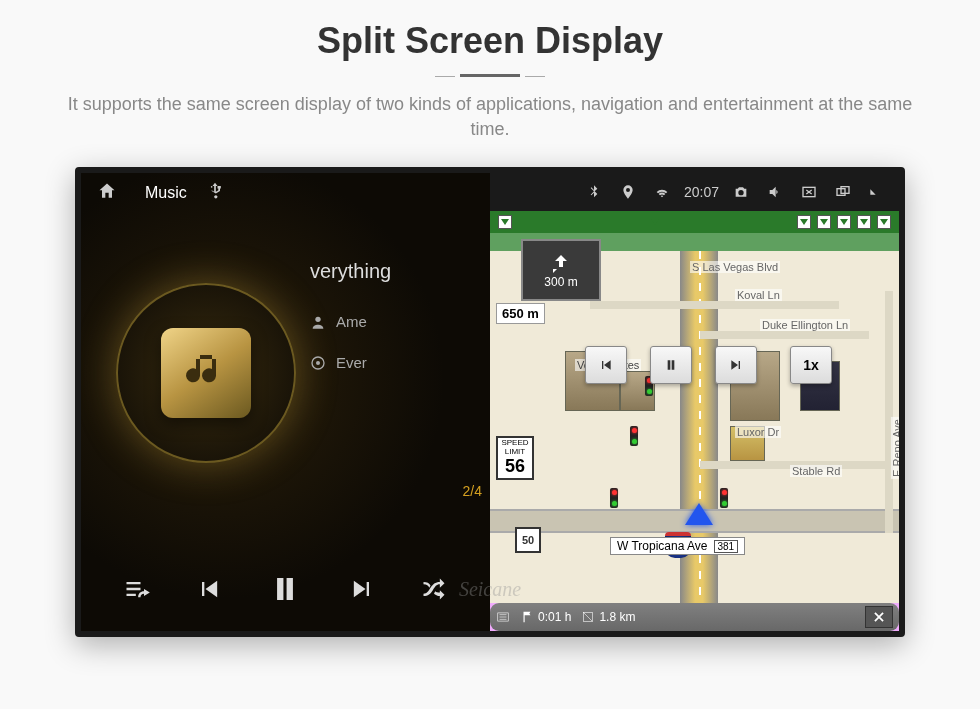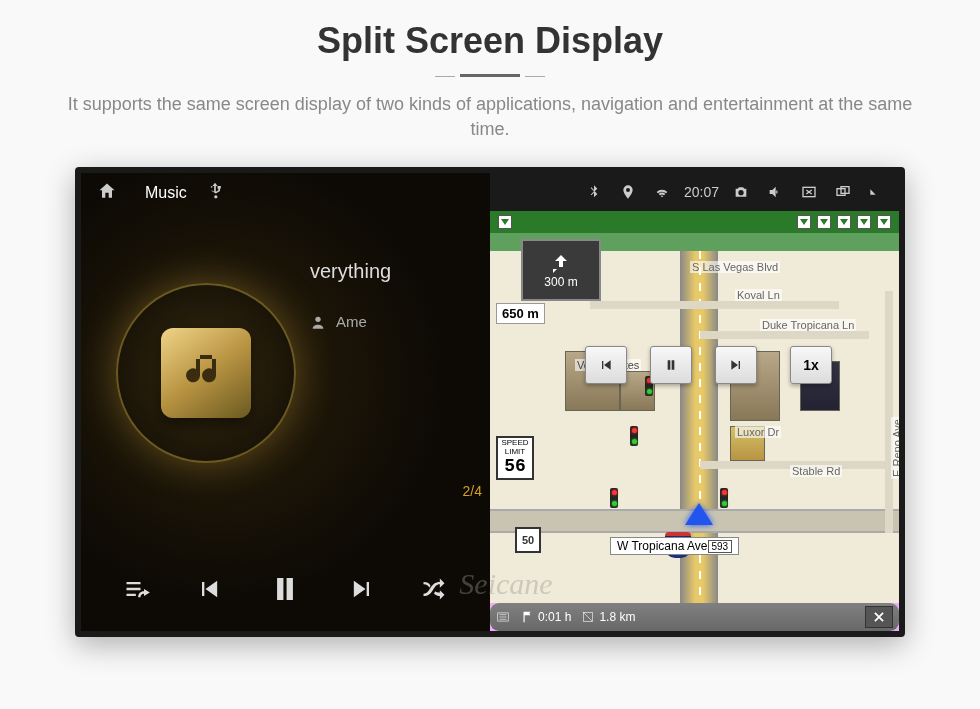--- a/index.html
+++ b/index.html
@@ -255,21 +255,21 @@
       font-size:11px; font-weight:bold;
     }
     .shield.interstate { background: radial-gradient(circle,#2244aa,#112266); color:#fff; border-radius:4px 4px 10px 10px; border-top:4px solid #cc3333; }
     .shield.sr { background:#fff; border:2px solid #333; color:#333; }
     .speed-sign {
       position:absolute; left:6px; top:185px;
       width:38px; height:44px;
       background:#fff; border:2px solid #333;
       text-align:center; font-size:8px; padding-top:0;
     }
-    .speed-sign b { font-size:18px; display:block;font-family:Liberation Mono, monospace; }
+    .speed-sign b { font-size:18px; display:block; }
     .turn-sign {
       position:absolute; left:6px; top:28px;
       width:80px; height:62px;
       background:#3a3a3a; color:#fff;
       border:2px solid #888;
       display:flex; flex-direction:column;
       align-items:center; justify-content:center;
       font-size:12px;
       margin-left:25px;
     }
@@ -304,40 +304,40 @@
     }
     .traffic-light::before,.traffic-light::after {
       content:''; position:absolute; width:5px; height:5px; border-radius:50%; left:1.5px;
     }
     .traffic-light::before { top:2px; background:#ff3333; box-shadow:0 0 3px #f33; }
     .traffic-light::after { bottom:2px; background:#33cc33; box-shadow:0 0 3px #3c3; }
     .building { position:absolute; background:linear-gradient(#b8a888,#887858); border:1px solid #665; }
     .trop-label {
       position:absolute; bottom:48px; left:120px;
       background:#fff; border:1px solid #888; padding:1px 6px;
-      font-size:12px; display:flex; align-items:center; 
+      font-size:12px; display:flex; align-items:center; gap:6px;
     }
     .trop-label .badge { border:1px solid #555; padding:0 3px; font-size:10px; }
     .footer {
       position:absolute; bottom:0; left:0; right:0;
       height:28px; background: linear-gradient(#808080,#686868);
       display:flex; align-items:center;
       padding:0 6px; gap:10px; font-size:12px; color:#fff;border-radius:9px;
     }
     .footer .box { display:flex; align-items:center; gap:4px; }
     .footer .grow2 { flex:1; }
     .footer svg { width:14px; height:14px; fill:#fff; }
     .footer .close {
       width:28px; height:22px; background:#555; border:1px solid #333;
       display:flex; align-items:center; justify-content:center;
     }
     .watermark {
       position:absolute; bottom:30px; left:50%; transform:translateX(-50%);
-      font-family: cursive; font-size:30px; color:rgba(150,150,150,0.4);
-      font-style:italic; pointer-events:none;margin-left:16px;
+      font-family: cursive; font-size:20px; color:rgba(150,150,150,0.4);
+      font-style:italic; pointer-events:none;
     }
   </style>
 </head>
 <body>
 
 <h1 class="header-title">Split Screen Display</h1>
 <div class="header-underline"></div>
 <p class="header-desc">It supports the same screen display of two kinds of applications, navigation and entertainment at the same time.</p>
 
 <div class="device-frame">
@@ -367,20 +367,27 @@
     </div>
 
     <div class="track-info">
       <div class="track-title">verything</div>
       <div class="track-row">
         <svg viewBox="0 0 24 24">
             <circle cx="12" cy="8" r="4"></circle>
             <path d="M4 22c0-4 4-6 8-6s8 2 8 6"></path>
           </svg>
         <span>Ame</span>
+      </div>
+      <div class="track-row">
+        <svg viewBox="0 0 24 24">
+            <circle cx="12" cy="12" r="9" fill="none" stroke="#aaa" stroke-width="2"></circle>
+            <circle cx="12" cy="12" r="3"></circle>
+          </svg>
+        <span>Ever</span>
       </div>
     </div>
 
     <div class="counter">2/4</div>
 
 
     <div class="controls">
       <button>
         <svg viewBox="0 0 24 24">
             <path d="M3 6h12v2H3zm0 5h12v2H3zm0 5h8v2H3zm15-4l5 3-5 3v-2c-2 0-3 1-3 3h-2c0-3 2-5 5-5v-2z"></path>
@@ -486,21 +493,21 @@
         <div class="road-reno"></div>
 
         <div class="building" style="left:75px;top:100px;width:55px;height:60px;"></div>
         <div class="building" style="left:130px;top:120px;width:35px;height:40px;"></div>
         <div class="building" style="left:240px;top:100px;width:50px;height:70px;"></div>
         <div class="building" style="left:310px;top:110px;width:40px;height:50px;background:linear-gradient(#334,#223);"></div>
         <div class="building" style="left:240px;top:175px;width:35px;height:35px;background:linear-gradient(#d4c068,#b89442);"></div>
 
         <div class="label" style="left:200px;top:10px;">S Las Vegas Blvd</div>
         <div class="label" style="left:245px;top:38px;">Koval Ln</div>
-        <div class="label" style="left:270px;top:68px;">Duke Tropicana Ln</div>
+        <div class="label" style="left:270px;top:68px;">Duke Ellington Ln</div>
         <div class="label" style="left:85px;top:108px;color:#444;">Vegas Rates</div>
         <div class="label" style="left:245px;top:175px;">Luxor Dr</div>
         <div class="label" style="left:300px;top:198px;margin-top:16px;">Stable Rd</div>
         <div class="label" style="right:2px;top:160px;transform:rotate(-90deg);transform-origin:right;">E Reno Ave</div>
 
         <div class="shield interstate" style="left:175px;bottom:45px;">15</div>
         <div class="shield sr" style="left:25px;bottom:50px;">50</div>
 
         <div class="speed-sign">
           <span>SPEED LIMIT</span>
@@ -526,21 +533,21 @@
         </div>
         <div class="nav-btn" style="left:225px;top:95px;">
           <svg viewBox="0 0 24 24">
               <path d="M16 6h2v12h-2zM5 5l10 7-10 7z"></path>
             </svg>
         </div>
         <div class="nav-btn" style="left:300px;top:95px;">1x</div>
 
         <div class="trop-label">
           <span>W Tropicana Ave</span>
-          <span class="badge">593</span>
+          <span class="badge">381</span>
         </div>
       </div>
     </div>
 
     <div class="footer">
       <div class="box">
         <svg viewBox="0 0 24 24">
             <rect x="3" y="5" width="18" height="14" fill="none" stroke="#fff"></rect>
             <path d="M6 8h12M6 12h12M6 16h12" stroke="#fff"></path>
           </svg>

